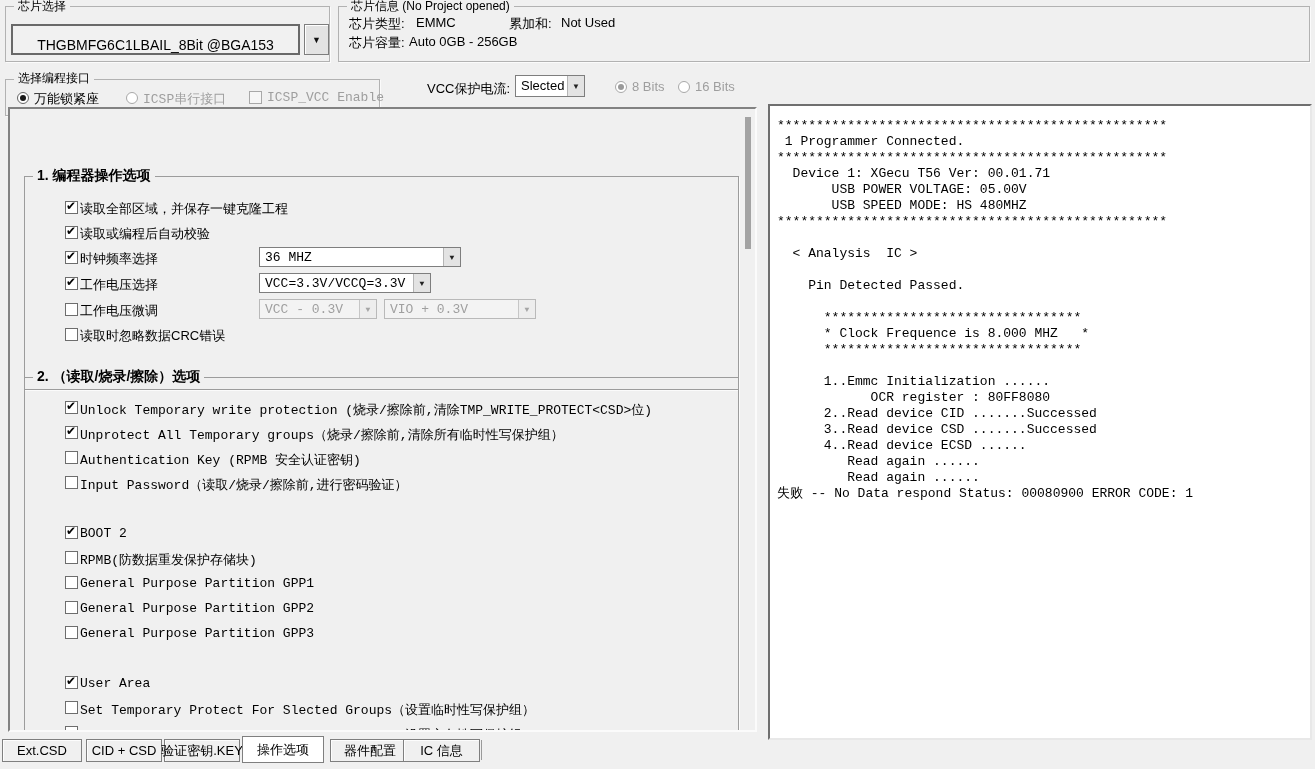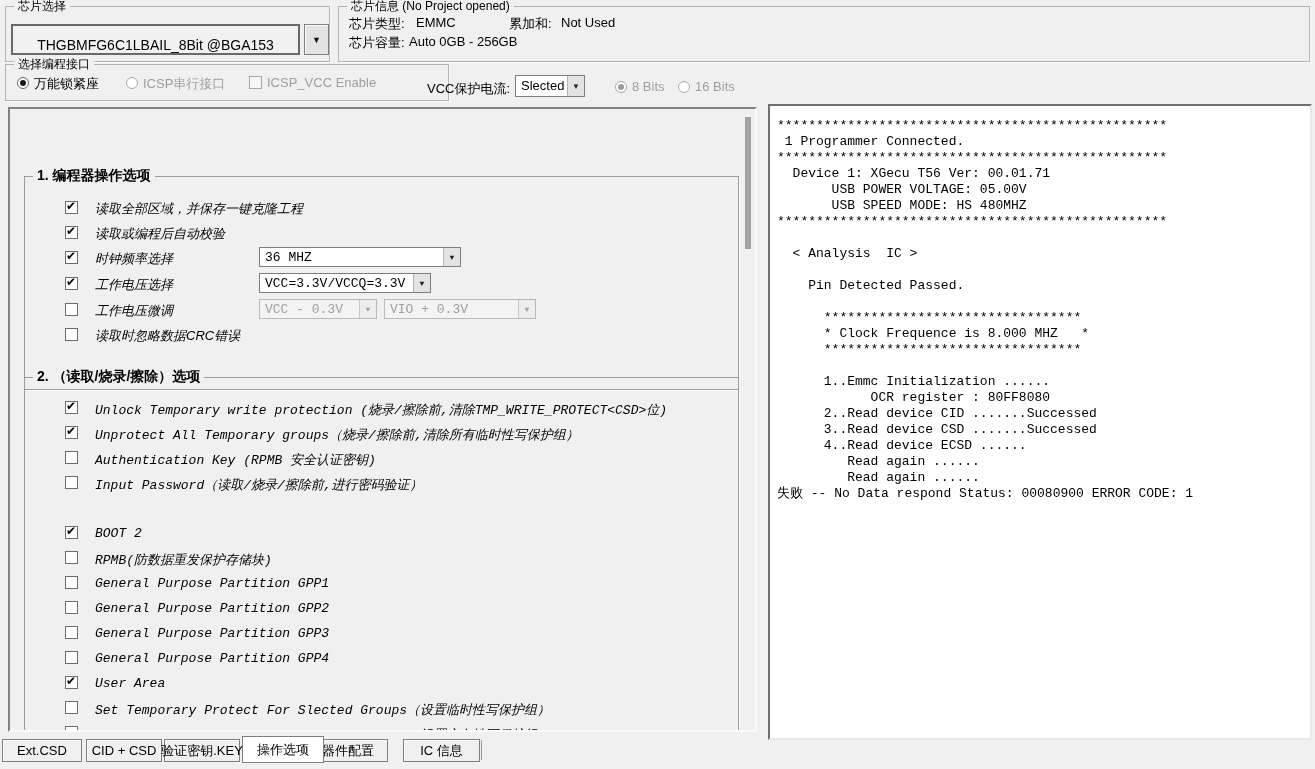--- a/index.html
+++ b/index.html
@@ -22,21 +22,21 @@
     font-size:14px; }
   #chip-combo-btn { position:absolute; left:298px; top:17px; width:25px; height:31px;
     background:#e3e3e3; border:1px solid #7e7e7e; box-shadow:inset 1px 1px 0 #ffffff;
     display:flex; align-items:center; justify-content:center; font-size:9px; color:#111; }
 
   
   #grp-chip-info { left:338px; top:6px; width:972px; height:56px; }
   #grp-chip-info .cell { position:absolute; white-space:nowrap; }
 
   
-  #grp-interface { left:5px; top:64px; width:444px; height:37px; }
+  #grp-interface { left:5px; top:79px; width:375px; height:37px;font-family:Liberation Mono, monospace; }
   .dis { color:#9e9e9e; }
 
   .radio { position:absolute; width:12px; height:12px; border:1px solid #666; border-radius:50%; background:#fff; }
   .radio.sel::after { content:""; position:absolute; left:2px; top:2px; width:6px; height:6px; border-radius:50%; background:#1a1a1a; }
   .radio.disabled { border-color:#a8a8a8; }
   .radio.disabled.sel::after { background:#9a9a9a; }
 
   .cb { position:absolute; width:13px; height:13px; background:#fff; border:1px solid #6d6d6d; }
   .cb.checked::after { content:"✔"; position:absolute; left:0px; top:-3px; font-size:12px; font-weight:bold; color:#000; }
   .cb.disabled { border-color:#a8a8a8; background:#f6f6f6; }
@@ -54,21 +54,21 @@
     background:#f0f0f0; border:2px solid; border-color:#828282 #fbfbfb #fbfbfb #828282; overflow:hidden; }
   #left-scrollbar { position:absolute; right:0px; top:0; width:14px; height:100%; background:#f0f0f0; }
   #left-scroll-thumb { position:absolute; right:4px; top:8px; width:6px; height:132px; background:#a3a3a3; }
 
   .opt-group { position:absolute; border:1px solid #9c9c9c; box-shadow:1px 1px 0 #fbfbfb; width:715px; }
   #opt-group-1 { left:14px; top:30px; height:214px;margin-top:37px; }
   #opt-group-2 { left:14px; top:268px; height:478px; }
 
   .row { position:absolute; left:0; height:18px; width:100%; }
   .row .cb { left:40px; top:2px; }
-  .row .olabel { position:absolute; left:70px; top:1px; white-space:nowrap;font-style:italic; }
+  .row .olabel { position:absolute; left:55px; top:1px; white-space:nowrap; }
   .row .olabel.mono { top:2px; }
 
   .combo { position:absolute; top:-2px; height:20px; background:#fff; border:1px solid #7e7e7e; font-family:"Liberation Mono","DejaVu Sans Mono",monospace; font-size:13px; }
   .combo.disabled { background:#f3f3f3; color:#9f9f9f; border-color:#b9b9b9; }
   .combo.disabled .combo-btn { color:#a5a5a5; background:#ededed; border-left-color:#c6c6c6; }
 
   
   #console { position:absolute; left:768px; top:104px; width:544px; height:636px; background:#ffffff;
     border:2px solid; border-color:#6f6f6f #e8e8e8 #e8e8e8 #6f6f6f; overflow:hidden; }
   #console pre { font-family:"Liberation Mono","DejaVu Sans Mono",monospace; font-size:13px; line-height:16px; padding:12px 0 0 7px; }
@@ -202,24 +202,20 @@
       <span class="olabel mono">General Purpose Partition GPP1</span>
     </div>
     <div class="row" style="top:221px">
       <span class="cb"></span>
       <span class="olabel mono">General Purpose Partition GPP2</span>
     </div>
     <div class="row" style="top:246px">
       <span class="cb"></span>
       <span class="olabel mono">General Purpose Partition GPP3</span>
     </div>
-    <div class="row" style="top:271px">
-      <span class="cb"></span>
-      <span class="olabel mono">General Purpose Partition GPP4</span>
-    </div>
     <div class="row" style="top:296px">
       <span class="cb checked"></span>
       <span class="olabel mono">User Area</span>
     </div>
     <div class="row" style="top:321px">
       <span class="cb"></span>
       <span class="olabel mono">Set Temporary Protect For Slected Groups（设置临时性写保护组）</span>
     </div>
     <div class="row" style="top:346px">
       <span class="cb"></span>
@@ -257,16 +253,16 @@
          Read again ......
          Read again ......
 失败 -- No Data respond Status: 00080900 ERROR CODE: 1</pre>
 </div>
 
 <div id="tabbar">
   <div class="tab" style="left:2px;width:80px">Ext.CSD</div>
   <div class="tab" style="left:86px;width:76px">CID + CSD</div>
   <div class="tab" style="left:164px;width:76px">验证密钥.KEY</div>
   <div class="tab active" style="left:242px;width:82px">操作选项</div>
-  <div class="tab" style="left:308px;width:80px">器件配置</div>
+  <div class="tab" style="left:330px;width:80px">器件配置</div>
   <div class="tab" style="left:403px;width:77px">IC 信息</div>
   <div id="tabstrip-end"></div>
 </div>
 
 </body></html>

